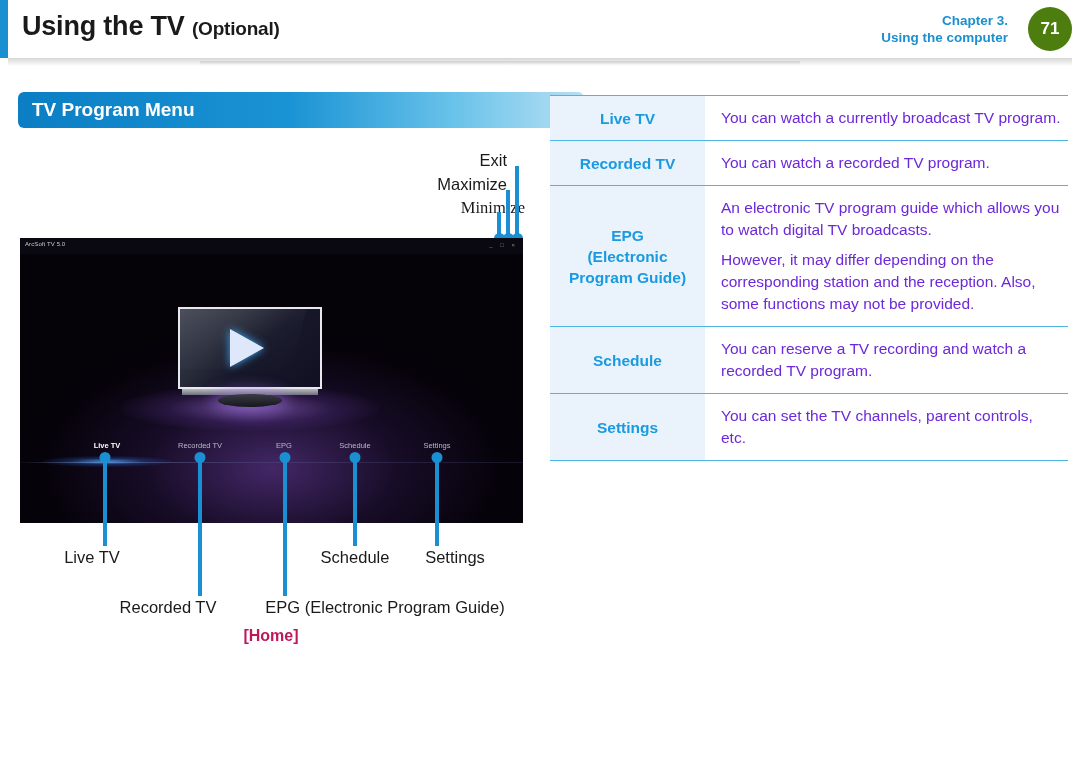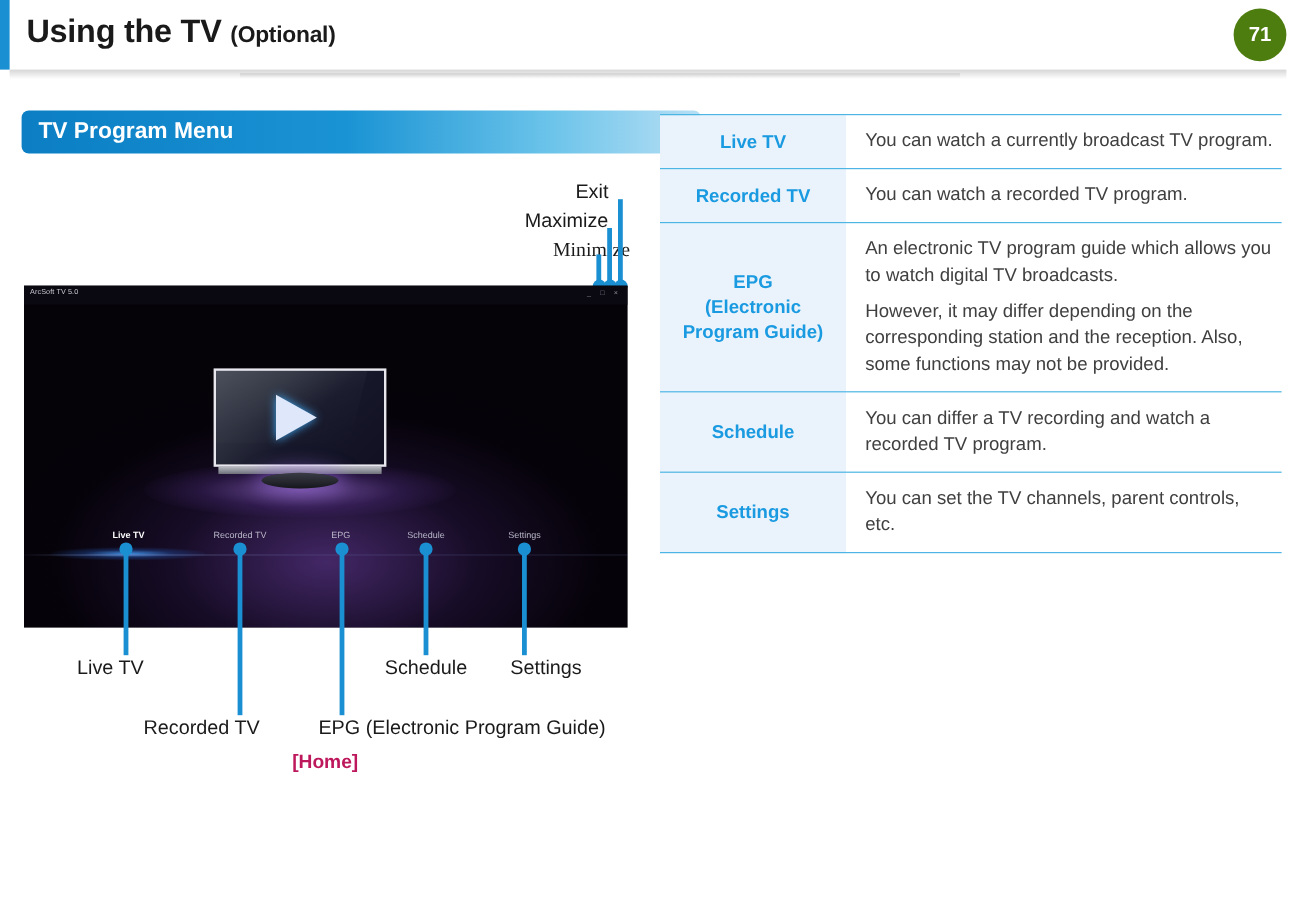--- a/index.html
+++ b/index.html
@@ -284,36 +284,40 @@
     background: #eaf3fb;
     color: #1a9ae0;
     font-weight: bold;
     font-size: 15.5px;
     text-align: center;
     line-height: 21px;
     padding: 11px 6px;
   }
   #feature-table .col-desc {
     background: #ffffff;
-    color: #404040;
+    color: #6d28d9;
     font-size: 15.5px;
     line-height: 22px;
     padding: 11px 6px 11px 16px;
     margin-left: 31px;
   }
   #feature-table .desc-p { margin: 0; }
   #feature-table .desc-p + .desc-p { margin-top: 8px; }
 </style>
 </head>
 <body>
 
 <div id="page-header">
   <div id="header-accent-bar"></div>
   <div id="header-title">
     <span>Using the TV </span><span id="header-title-optional">(Optional)</span>
+  </div>
+  <div id="header-chapter">
+    <div>Chapter 3.</div>
+    <div>Using the computer</div>
   </div>
   <div id="page-number-circle">71</div>
 </div>
 <div id="header-shadow"></div>
 <div id="header-shadow-inner"></div>
 
 <div id="section-title-bar">
   <span id="section-title-text">TV Program Menu</span>
 </div>
 
@@ -386,21 +390,21 @@
         <td class="col-desc">
           <p class="desc-p">An electronic TV program guide which allows you to watch digital TV broadcasts.</p>
           <p class="desc-p">However, it may differ depending on the corresponding station and the reception. Also, some functions may not be provided.</p>
         </td>
       </tr>
       <tr>
         <td class="col-name">
           <div>Schedule</div>
         </td>
         <td class="col-desc">
-          <p class="desc-p">You can differ a TV recording and watch a recorded TV program.</p>
+          <p class="desc-p">You can reserve a TV recording and watch a recorded TV program.</p>
         </td>
       </tr>
       <tr>
         <td class="col-name">
           <div>Settings</div>
         </td>
         <td class="col-desc">
           <p class="desc-p">You can set the TV channels, parent controls, etc.</p>
         </td>
       </tr>

